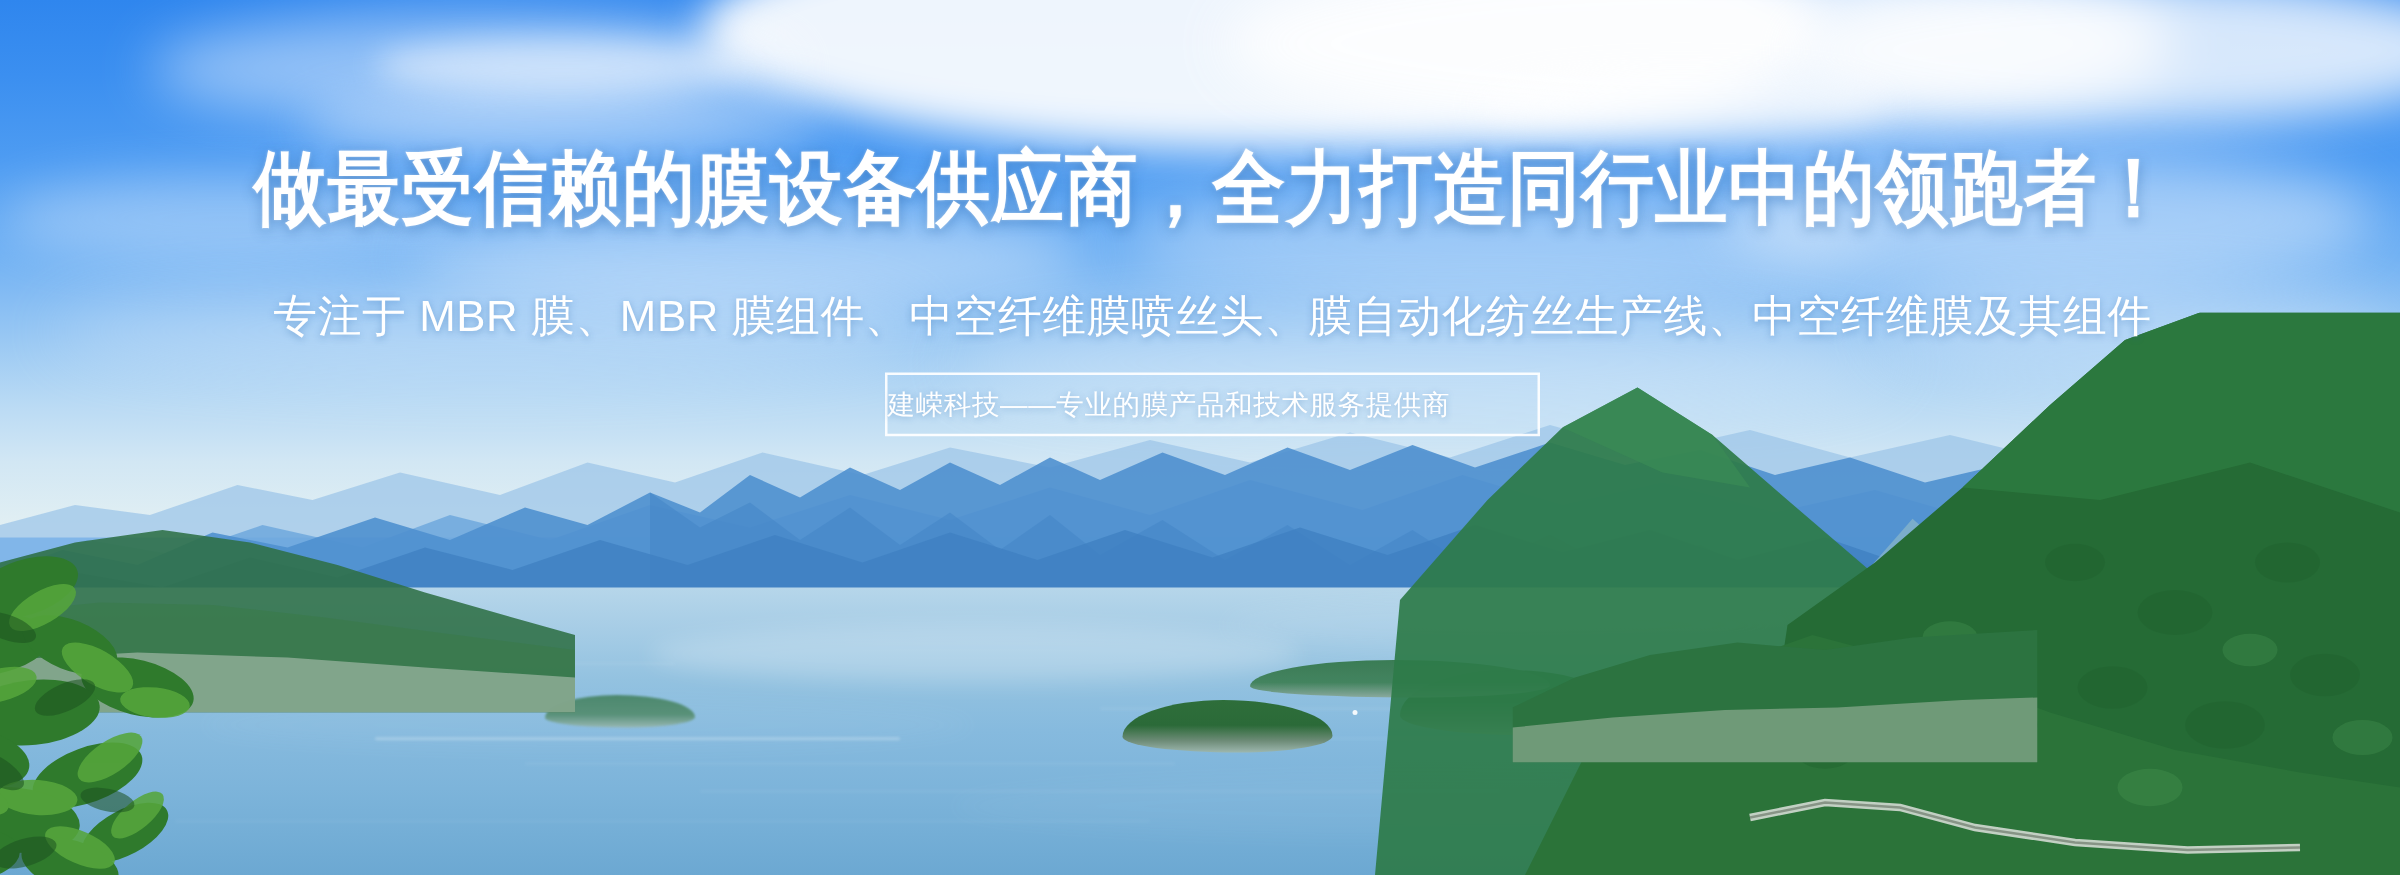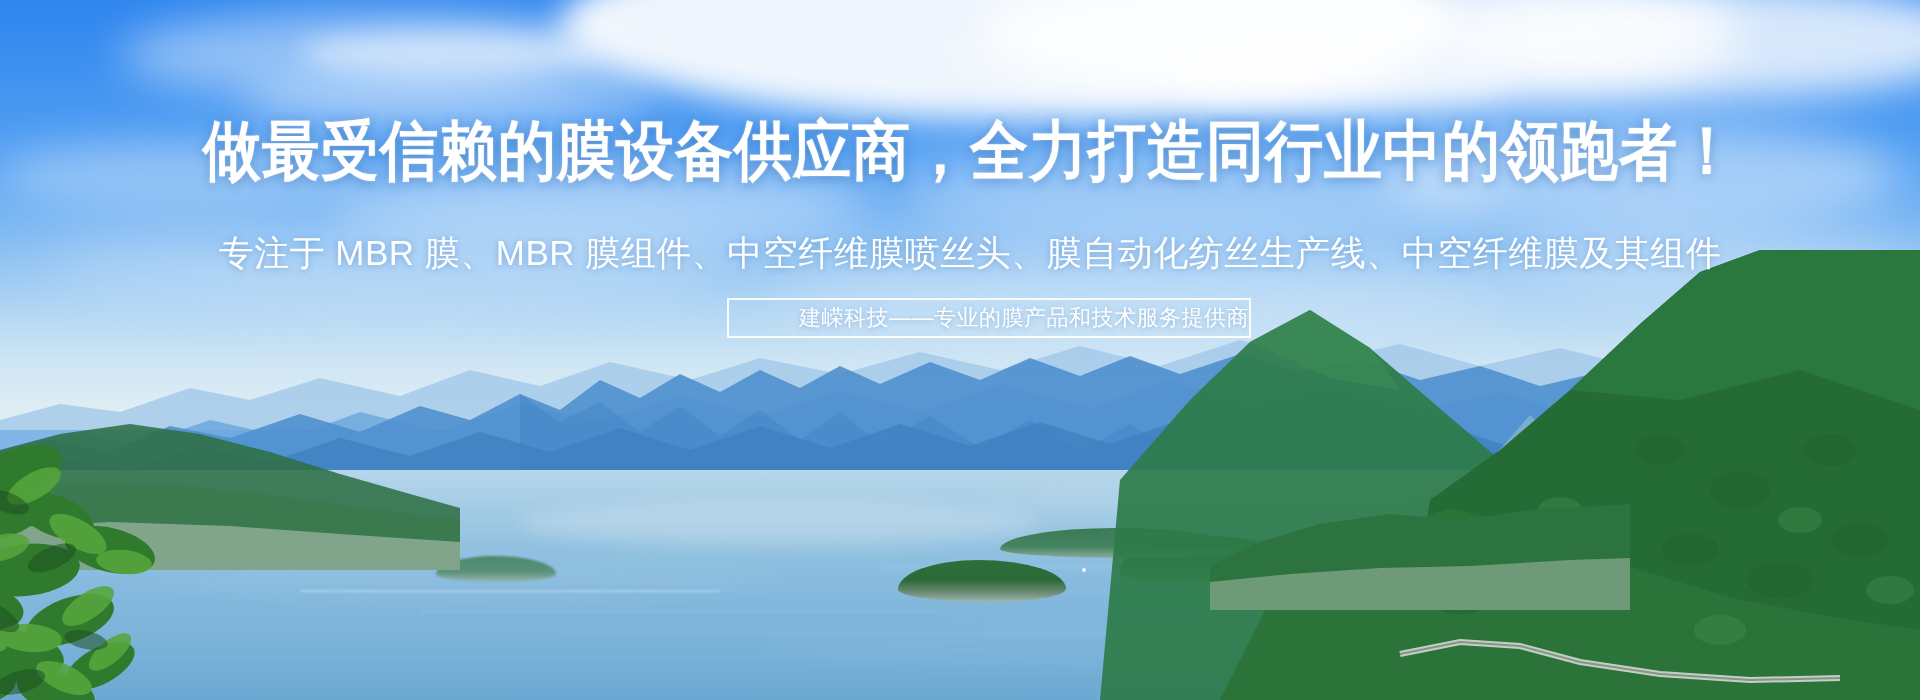--- a/index.html
+++ b/index.html
@@ -105,25 +105,24 @@
     text-align:center;
     font-size:35px;
     color:#ffffff;
     letter-spacing:.5px;
     text-shadow:0 1px 6px rgba(40,100,170,.40);
     white-space:nowrap;
   }
   .tagbox{
     position:absolute; top:298px; left:50%;
     transform:translateX(-50%);
-    width:524px; height:40px;
+    width:524px; height:51px;
     border:2px solid rgba(255,255,255,.92);
-    display:flex; align-items:center; justify-content:flex-end;
+    display:flex; align-items:center; justify-content:flex-start;
     pointer-events:auto;
-    margin-left:19px;
   }
   .tagbox span{
     font-size:22px; color:#ffffff; letter-spacing:.5px;
     text-shadow:0 1px 5px rgba(40,100,170,.35);
     white-space:nowrap;
   }
 </style>
 </head>
 <body>
 

